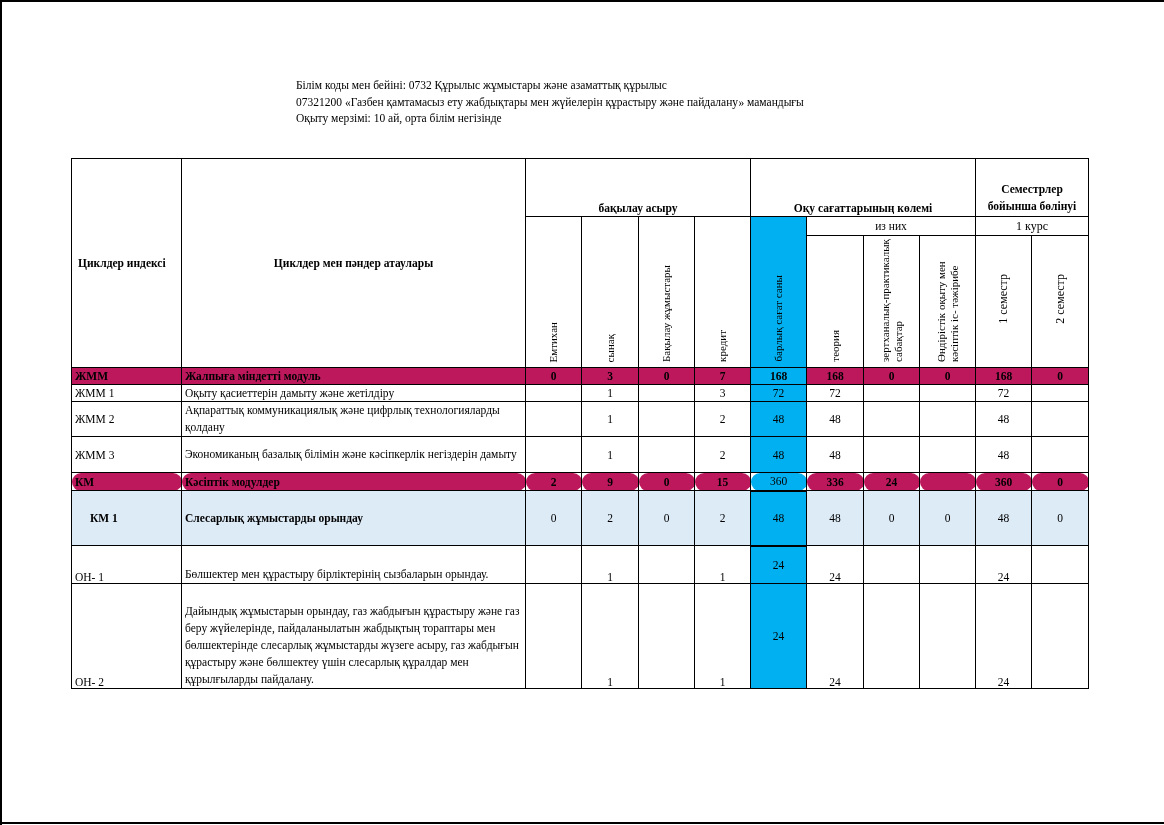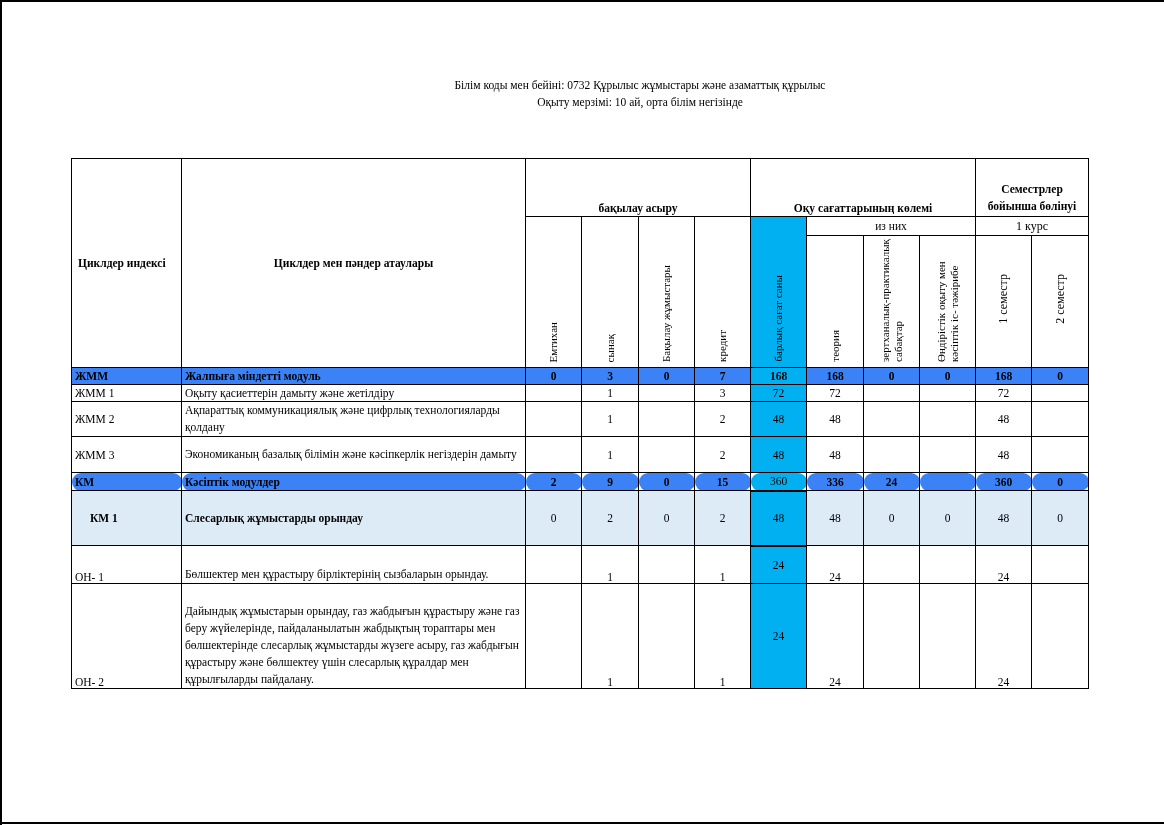--- a/index.html
+++ b/index.html
@@ -2,49 +2,50 @@
 <html><head>
 <meta charset="utf-8">
 <style>
   html, body { margin: 0; padding: 0; background: #fff; }
   body { width: 1164px; height: 825px; position: relative; overflow: hidden;
          font-family: "Liberation Serif", "DejaVu Serif", serif; color: #000; }
   .page-border-top { position: absolute; left: 0; top: 0; width: 1164px; height: 2px; background: #000; }
   .page-border-left { position: absolute; left: 0; top: 0; width: 2px; height: 825px; background: #000; }
   .page-border-bottom { position: absolute; left: 0; top: 822px; width: 1164px; height: 2px; background: #000; }
 
-  .doc-header { position: absolute; left: 280px; top: 77px; width: 720px; text-align: center;
+  .doc-header { position: absolute; left: 296px; top: 77px; width: 720px; 
                 font-size: 11.5px; line-height: 16.5px; }
   .doc-header div { white-space: nowrap; }
 
   table.plan { position: absolute; left: 71px; top: 158px; border-collapse: collapse;
                table-layout: fixed; width: 1017px; font-size: 11.5px; }
   table.plan td { border: 1px solid #000; padding: 0 3px; vertical-align: middle; overflow: hidden; }
   .hdr { font-weight: bold; text-align: center; }
   .b { font-weight: bold; }
   .c { text-align: center; }
   .bottom { vertical-align: bottom !important; }
-  .green td { background: #3b82f6; }
+  .green td { background: #be185d; }
   .lblue td { background: #ddebf7; }
   td.cyan { background: #00b0f0 !important; }
   .thick-top td { border-top: 2px solid #000; border-radius: 9px; }
   .vert { writing-mode: vertical-rl; transform: rotate(180deg); text-align: left;
           display: inline-block; white-space: normal; line-height: 13px; font-size: 11px; }
   .vcell { vertical-align: bottom !important; text-align: center; padding-bottom: 3px !important; }
   .name { line-height: 17px; margin-top: 24px; }
 </style>
 </head>
 <body>
 
 <div class="page-border-top"></div>
 <div class="page-border-left"></div>
 <div class="page-border-bottom"></div>
 
 <div class="doc-header">
   <div>Білім коды мен бейіні: 0732 Құрылыс жұмыстары және азаматтық құрылыс</div>
+  <div>07321200 «Газбен қамтамасыз ету жабдықтары мен жүйелерін құрастыру және пайдалану» мамандығы</div>
   <div>Оқыту мерзімі: 10 ай,   орта білім негізінде</div>
 </div>
 
 <table class="plan">
   <colgroup>
     <col style="width:110px">
       <col style="width:344px">
     <col style="width:56px">
       <col style="width:57px">
       <col style="width:56px">

